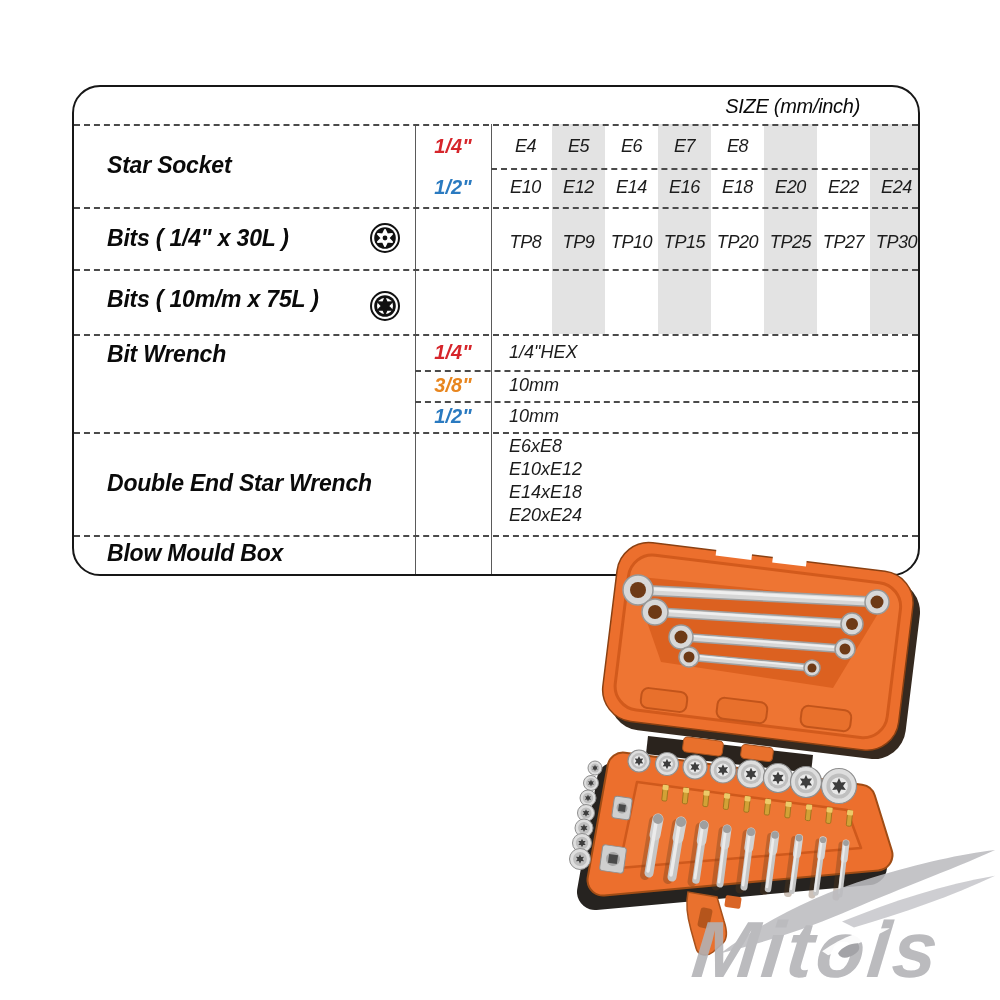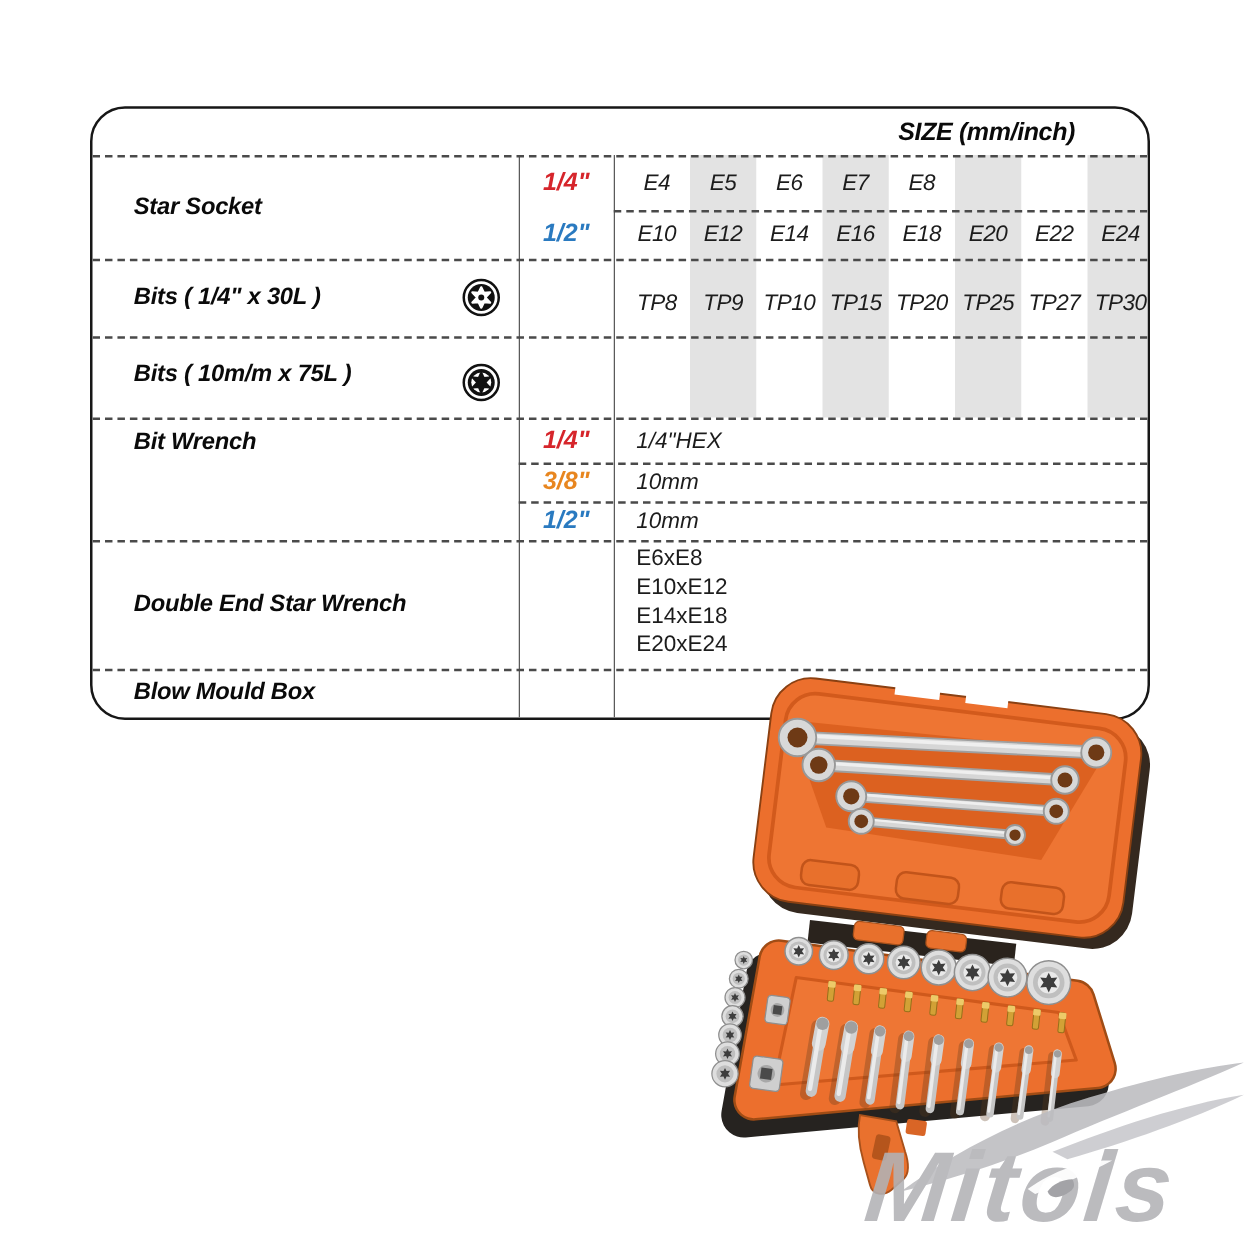--- a/index.html
+++ b/index.html
@@ -5,31 +5,31 @@
   html,body{margin:0;padding:0;background:#fff;}
   .stage{position:relative;width:1000px;height:1000px;background:#fff;overflow:hidden;
          font-family:"Liberation Sans",sans-serif;}
   
   .spec-table{position:absolute;left:72px;top:85px;width:844px;height:487px;
               border:2.5px solid #171717;border-radius:28px;background:#fff;overflow:hidden;}
   .stripe{position:absolute;top:37px;height:210px;width:53px;background:#e3e3e3;z-index:0;}
   .vline{position:absolute;top:37px;bottom:0;width:0;border-left:1.5px solid #5a5a5a;z-index:1;}
   .hdash{position:absolute;height:0;border-top:2px dashed #4a4a4a;z-index:1;}
   .size-header{position:absolute;top:4px;right:58px;height:30px;display:flex;align-items:center;
-               font-style:italic;font-weight:bold;font-size:20px;color:#0a0a0a;letter-spacing:-.3px;z-index:2;}
+               font-style:italic;font-weight:normal;font-size:20px;color:#0a0a0a;letter-spacing:-.3px;z-index:2;}
   .rlabel{position:absolute;left:33px;display:flex;align-items:center;
-          font-style:italic;font-weight:bold;font-size:19px;color:#0a0a0a;letter-spacing:-.2px;z-index:2;}
+          font-style:italic;font-weight:bold;font-size:23px;color:#0a0a0a;letter-spacing:-.2px;z-index:2;}
   .fraction{position:absolute;left:341px;width:76px;display:flex;align-items:center;justify-content:center;
             font-style:italic;font-weight:bold;font-size:20px;z-index:2;}
   .t-red{color:#d6252b}.t-blue{color:#2a7ac0}.t-orange{color:#e8861f}
   .vrow{position:absolute;left:425px;width:424px;display:flex;align-items:center;z-index:2;}
   .vrow span{width:53px;text-align:center;font-style:italic;font-size:18px;color:#1c1c1c;letter-spacing:-.4px;}
   .lval{position:absolute;left:435px;display:flex;align-items:center;
         font-style:italic;font-size:18px;color:#1c1c1c;z-index:2;}
-  .multiline{position:absolute;left:435px;top:348px;font-size:18px;
+  .multiline{position:absolute;left:435px;top:348px;font-style:italic;font-size:18px;
              color:#1c1c1c;line-height:23px;z-index:2;}
   .bit-icon{position:absolute;left:295px;width:32px;height:32px;z-index:2;}
   
   .toolbox{position:absolute;left:555px;top:540px;width:445px;height:460px;z-index:3;}
   
   .brandmark{position:absolute;left:690px;top:836px;width:310px;height:164px;z-index:4;opacity:.88;}
 </style>
 </head>
 <body>
 

